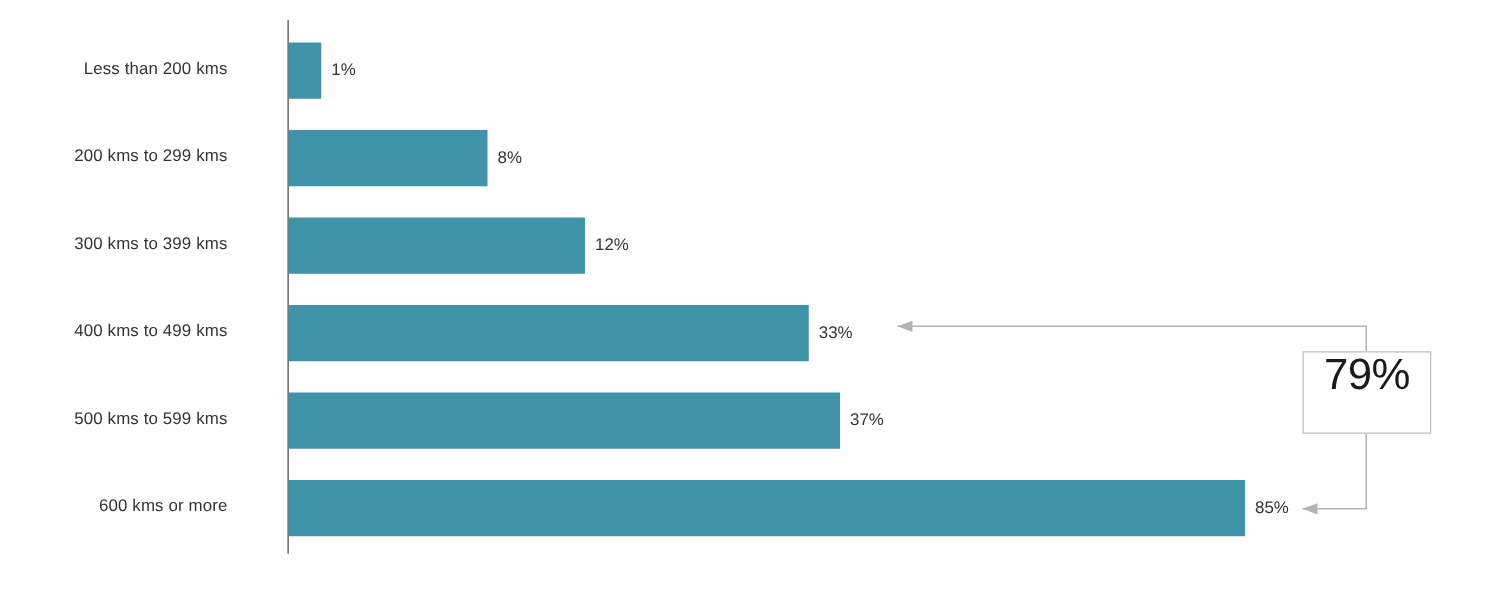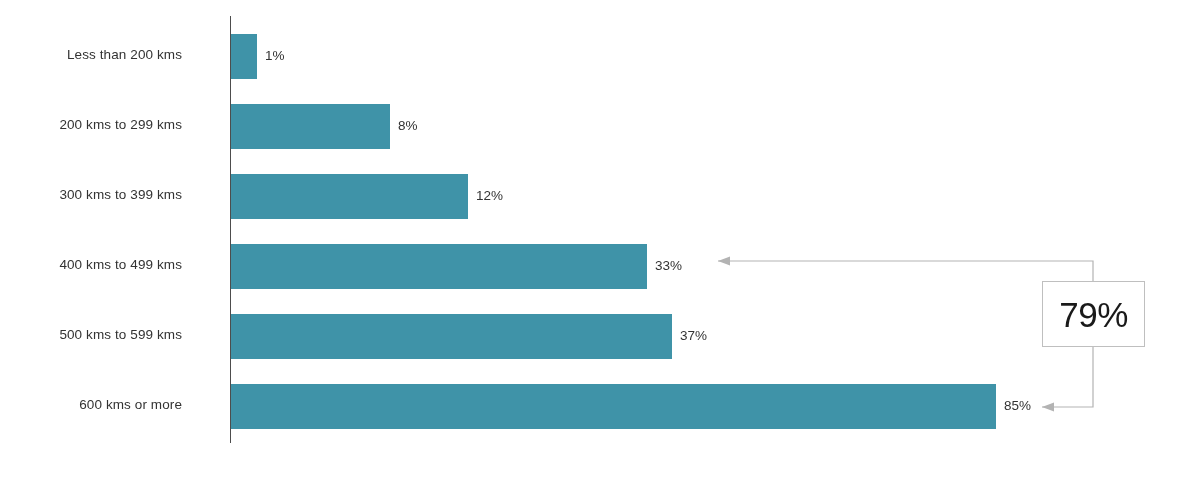--- a/index.html
+++ b/index.html
@@ -63,21 +63,21 @@
   
   .callout-box {
     position: absolute;
     left: 1042px;
     top: 281px;
     width: 101px;
     height: 64px;
     border: 1px solid #bfbfbf;
     background: #ffffff;
     display: flex;
-    align-items: center;
+    align-items: flex-start;
     justify-content: center;
     z-index: 4;
   }
   .callout-box span {
     font-size: 35px;
     color: #1a1a1a;
     font-weight: 400;
     letter-spacing: -0.5px;
     line-height: 1;
   }

